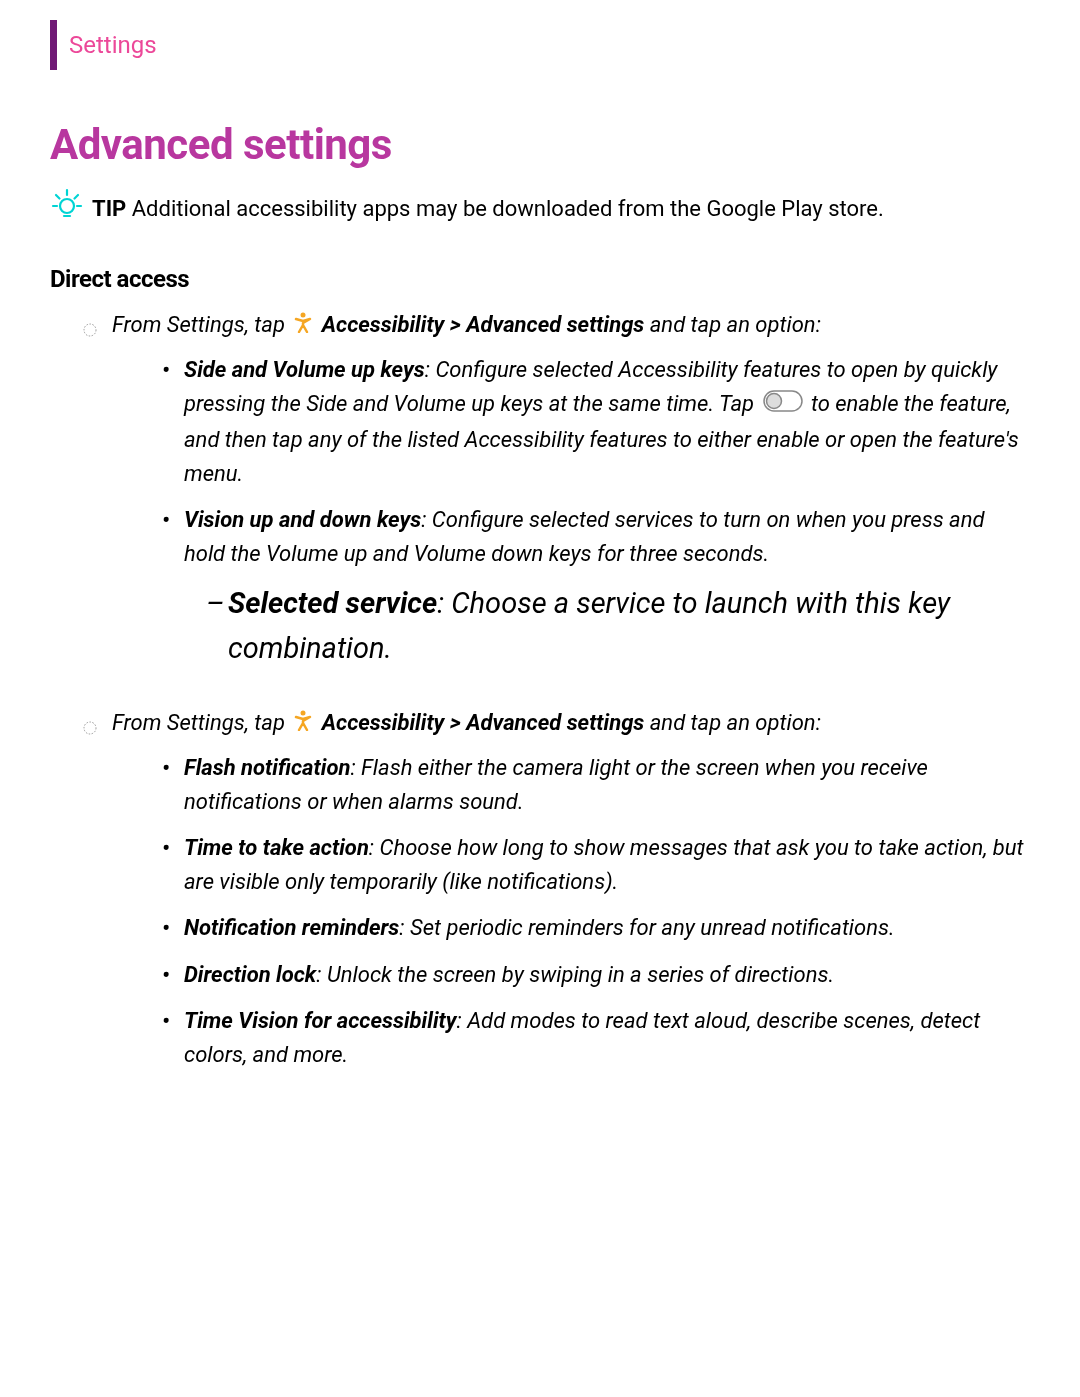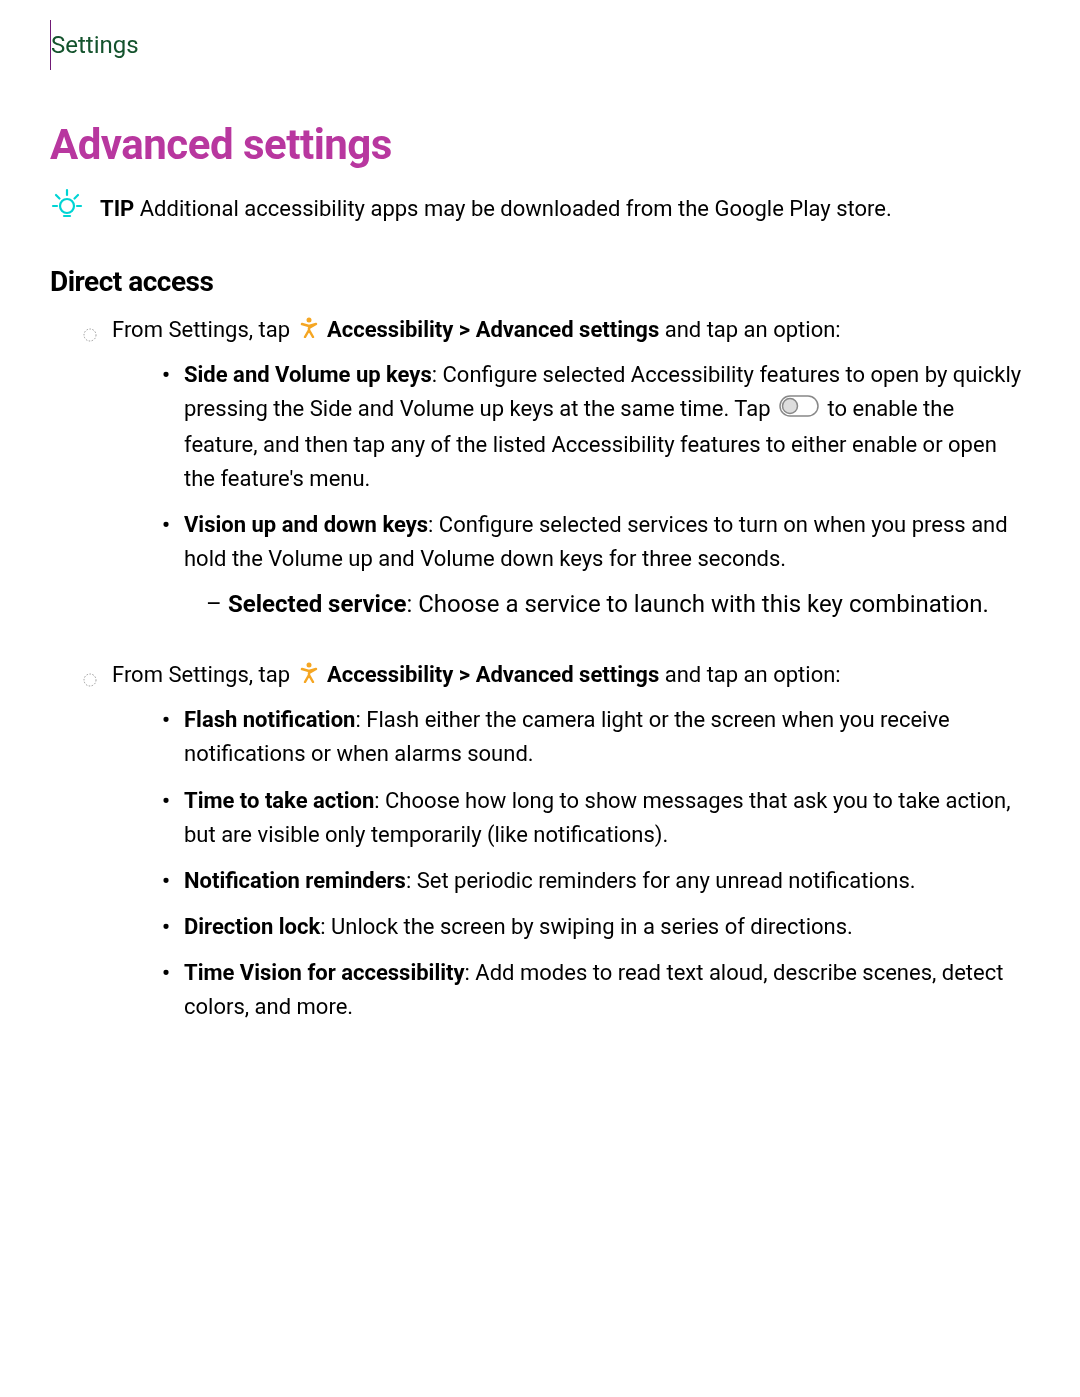--- a/index.html
+++ b/index.html
@@ -12,23 +12,24 @@
       background: #fff;
       width: 1080px;
       padding: 0;
       color: #000;
     }
     .page {
       padding: 10px 50px 40px 50px;
     }
     .header-label {
       font-size: 24px;
-      color: #14532d;
+      color: #ec4899;
       font-weight: 400;
-      border-left: 1px solid #701a75;
+      border-left: 7px solid #701a75;
+      padding-left: 12px;
       margin-bottom: 50px;
       margin-top: 10px;
       height: 50px;
       display: flex;
       align-items: center;
     }
     .main-title {
       font-size: 42px;
       font-weight: 700;
       color: #b8379f;
@@ -36,40 +37,41 @@
       letter-spacing: -0.5px;
     }
     .intro-text {
       font-size: 22px;
       line-height: 1.5;
       margin-bottom: 25px;
     }
     .tip-row {
       display: flex;
       align-items: center;
-      gap: 16px;
+      gap: 8px;
       font-size: 22px;
       line-height: 1.5;
       margin-bottom: 35px;
     }
     .tip-icon {
       flex-shrink: 0;
     }
     .tip-label {
       font-weight: 700;
     }
     .subheading {
-      font-size: 28px;
+      font-size: 24px;
       font-weight: 700;
       margin-bottom: 15px;
       letter-spacing: -0.5px;
     }
     .instruction-list {
       margin-left: 32px;
       margin-bottom: 35px;
+      font-style: italic;
     }
     .instruction-row {
       font-size: 22px;
       line-height: 1.55;
       margin-bottom: 12px;
       position: relative;
       padding-left: 30px;
     }
     .ring-bullet {
       position: absolute;
@@ -92,21 +94,21 @@
       position: absolute;
       left: 0;
       top: 0;
       font-weight: bold;
     }
     .dash-bullets {
       margin-left: 22px;
       margin-top: 10px;
     }
     .dash-item {
-      font-size: 24px;
+      font-size: 29px;
       line-height: 1.55;
       margin-bottom: 10px;
       position: relative;
       padding-left: 22px;
     }
     .dash-item::before {
       content: "–";
       position: absolute;
       left: 0;
       top: 0;

